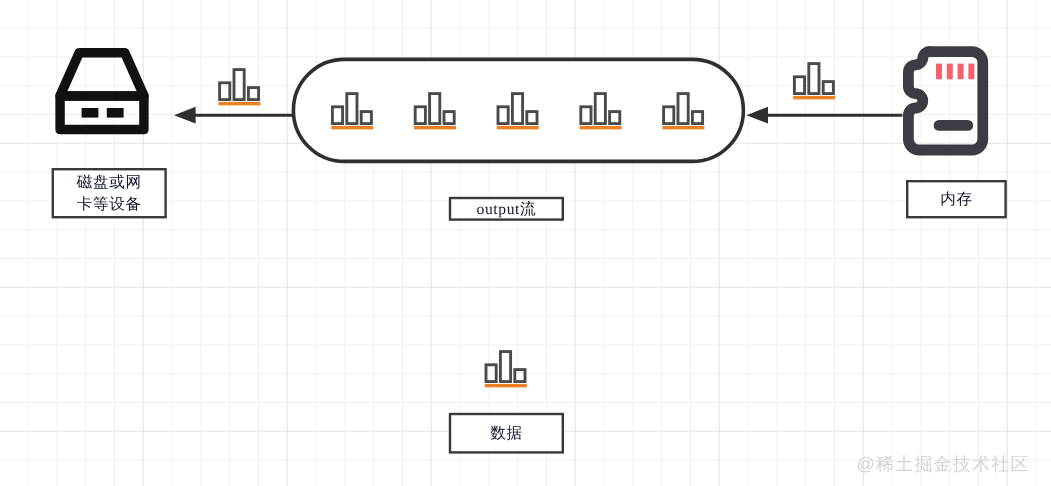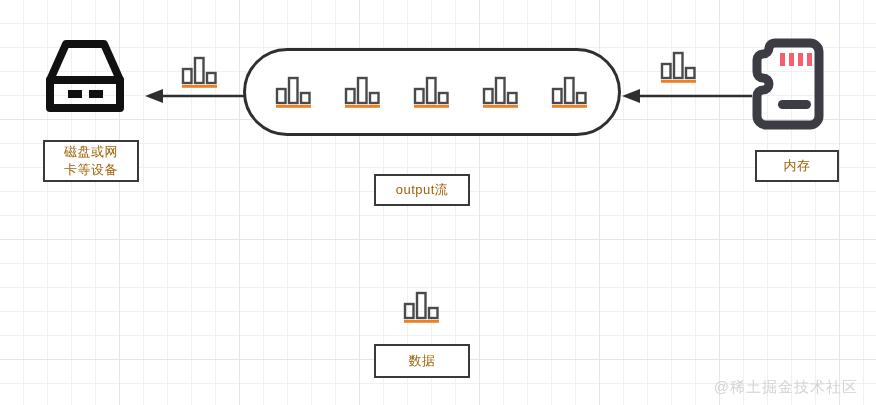--- a/index.html
+++ b/index.html
@@ -34,21 +34,21 @@
     background-size: 120px 120px;
     background-position: -1px -1px;
   }
 
   
   .label-box {
     position: absolute;
     box-sizing: border-box;
     background: #ffffff;
     border: 2px solid #3a3a3a;
-    color: #a16207;
+    color: #0f172a;
     display: flex;
     align-items: center;
     justify-content: center;
     text-align: center;
     line-height: 1.25;
     font-size: 13px;
     letter-spacing: 0.5px;
     z-index: 5;
   }
   .label-box.two-line { line-height: 1.35; }
@@ -174,21 +174,21 @@
         <svg class="chart-icon" width="40" height="34" viewBox="0 0 40 34" xmlns="http://www.w3.org/2000/svg">
           <rect x="3" y="14" width="8.5" height="14" fill="none" stroke="#4a4a4a" stroke-width="2.4"></rect>
           <rect x="15" y="3" width="8.5" height="25" fill="none" stroke="#4a4a4a" stroke-width="2.4"></rect>
           <rect x="27" y="18" width="8.5" height="10" fill="none" stroke="#4a4a4a" stroke-width="2.4"></rect>
           <rect x="2" y="30" width="35" height="2.8" fill="#ef8021"></rect>
         </svg>
       </span>
     </div>
   </div>
 
-  <div class="label-box" style="left:374px; top:174px; width:96px; height:32px;">
+  <div class="label-box" style="left:374px; top:164px; width:96px; height:20px;font-family:Liberation Serif, serif;">
     <span>output流</span>
   </div>
 
   <svg class="arrow-svg" style="left:620px; top:85px;" width="134" height="22" viewBox="0 0 134 22" xmlns="http://www.w3.org/2000/svg">
     <line x1="132" y1="11" x2="18" y2="11" stroke="#2f2f2f" stroke-width="2.5"></line>
     <polygon points="2,11 20,4 20,18" fill="#2f2f2f"></polygon>
   </svg>
 
   <div class="float-chart" style="left:659px; top:50px;">
     <svg class="chart-icon" width="40" height="34" viewBox="0 0 40 34" xmlns="http://www.w3.org/2000/svg">

